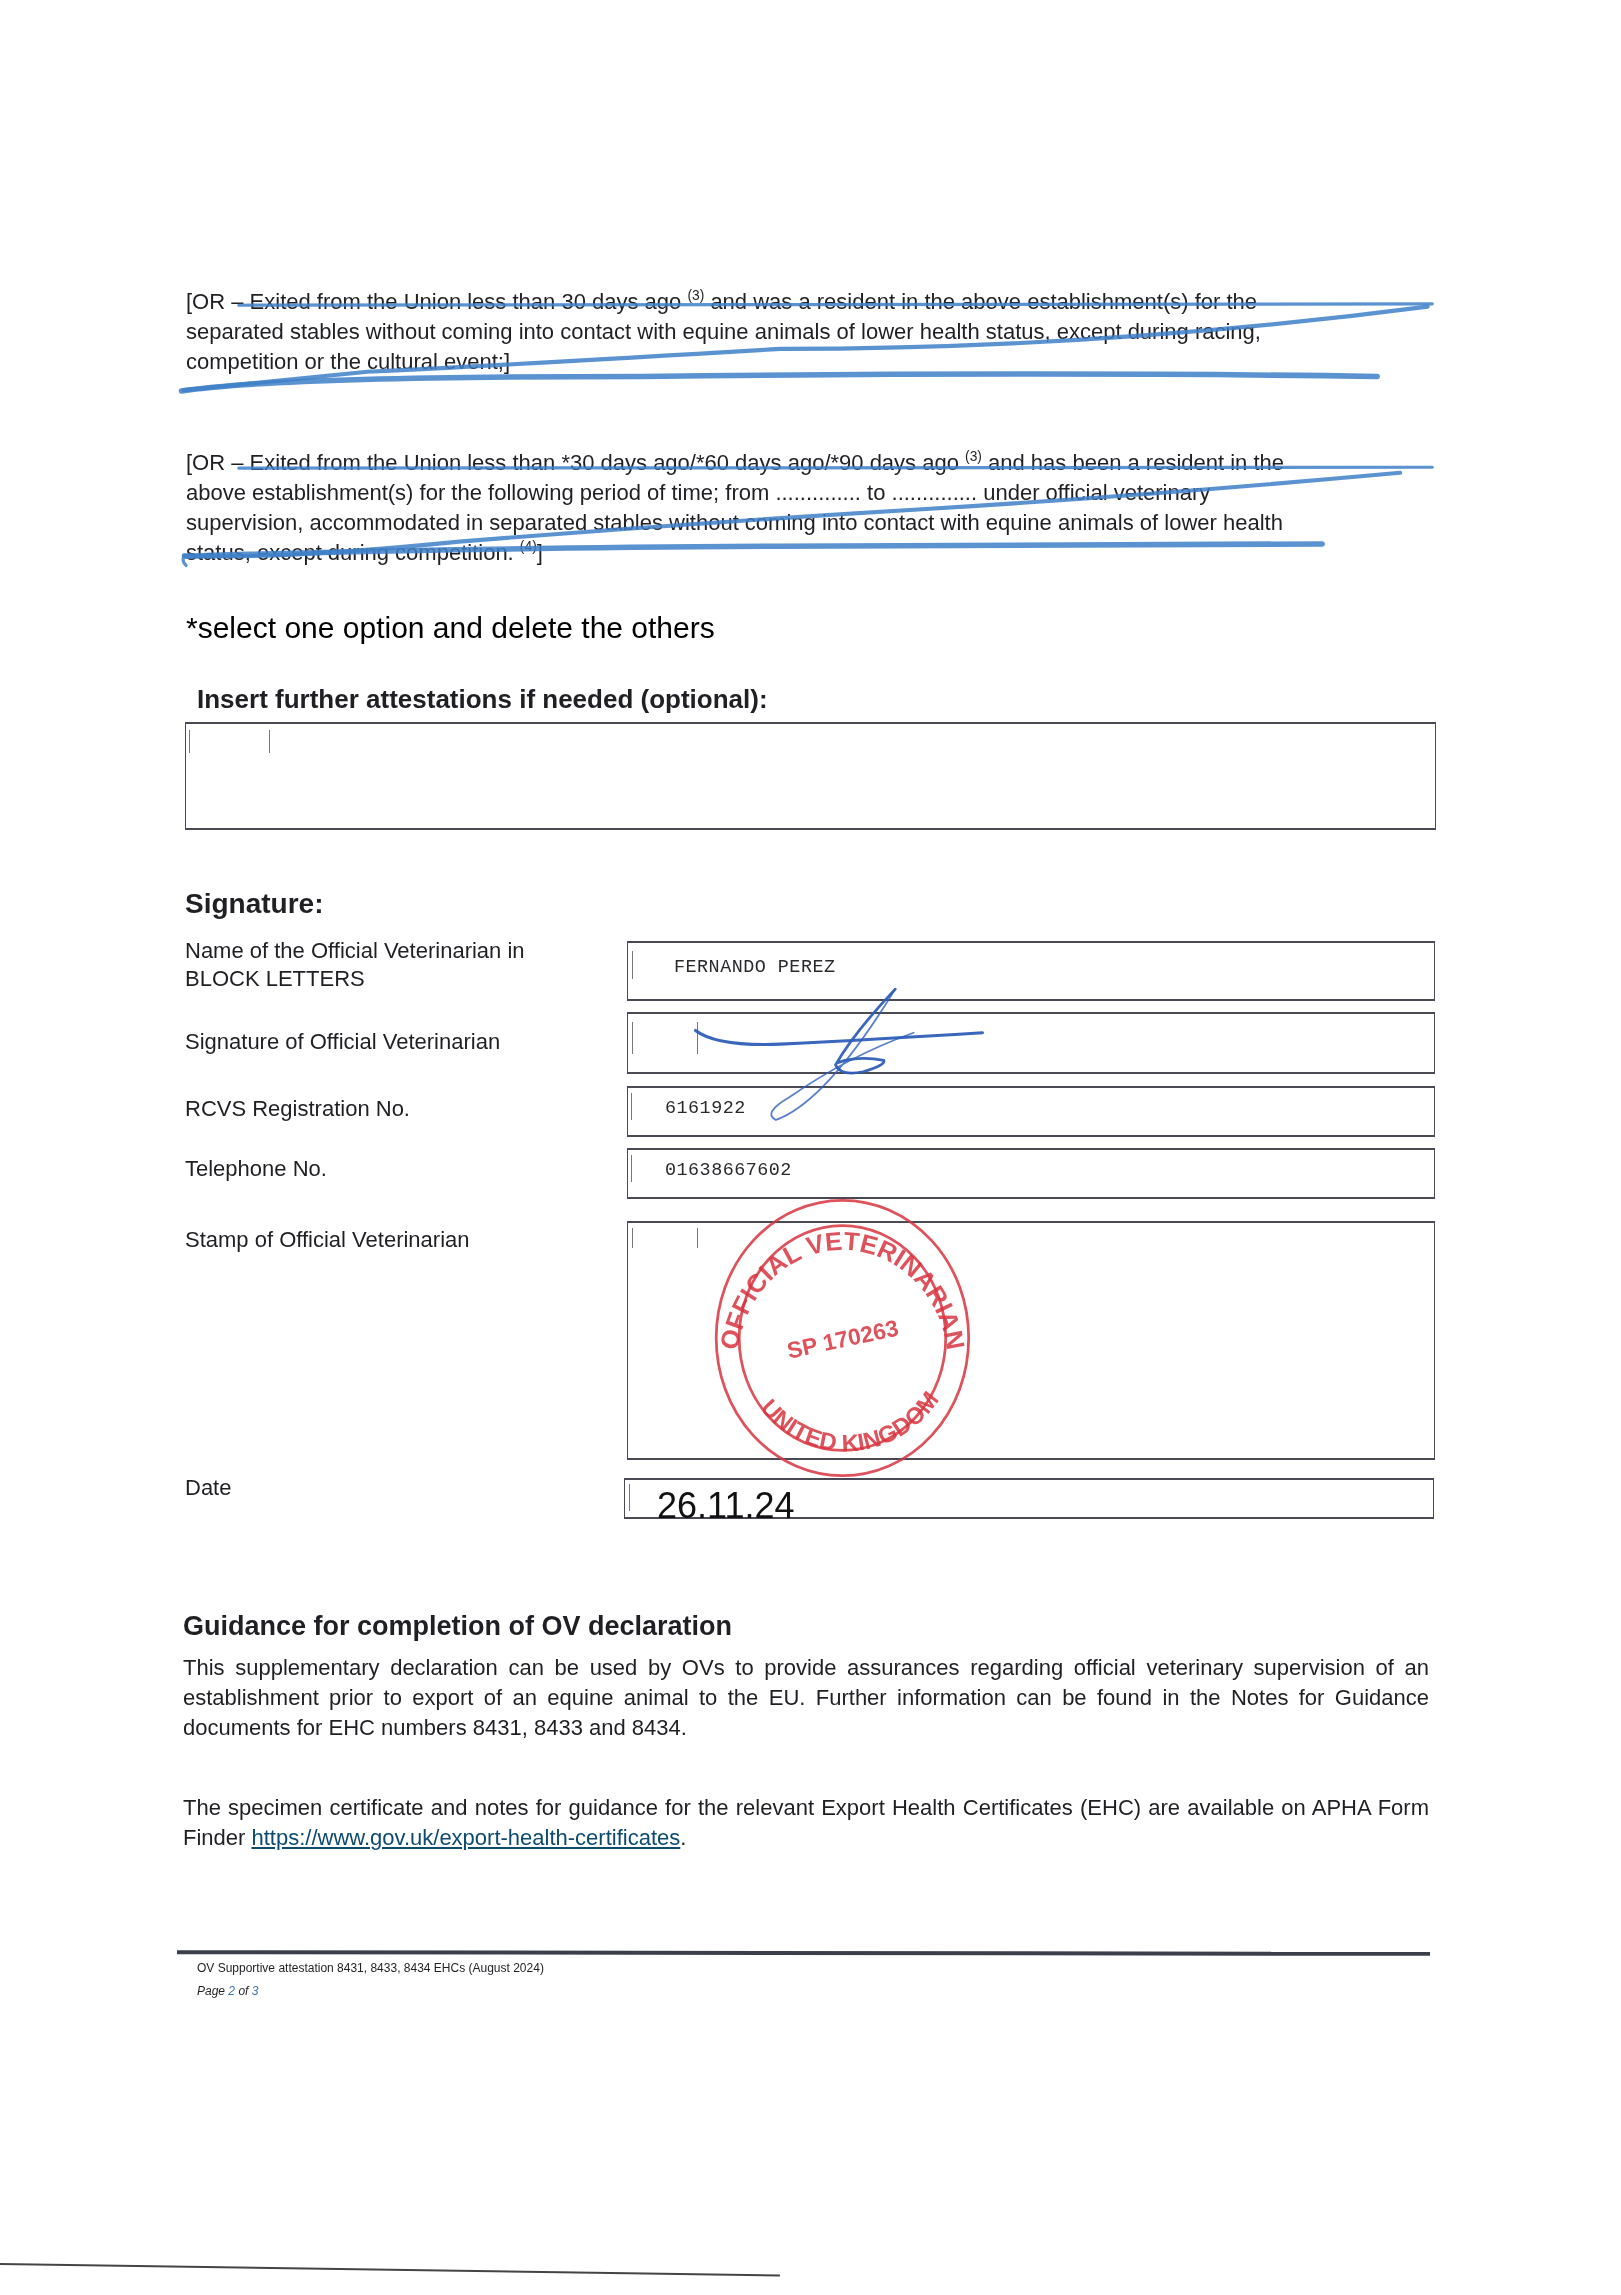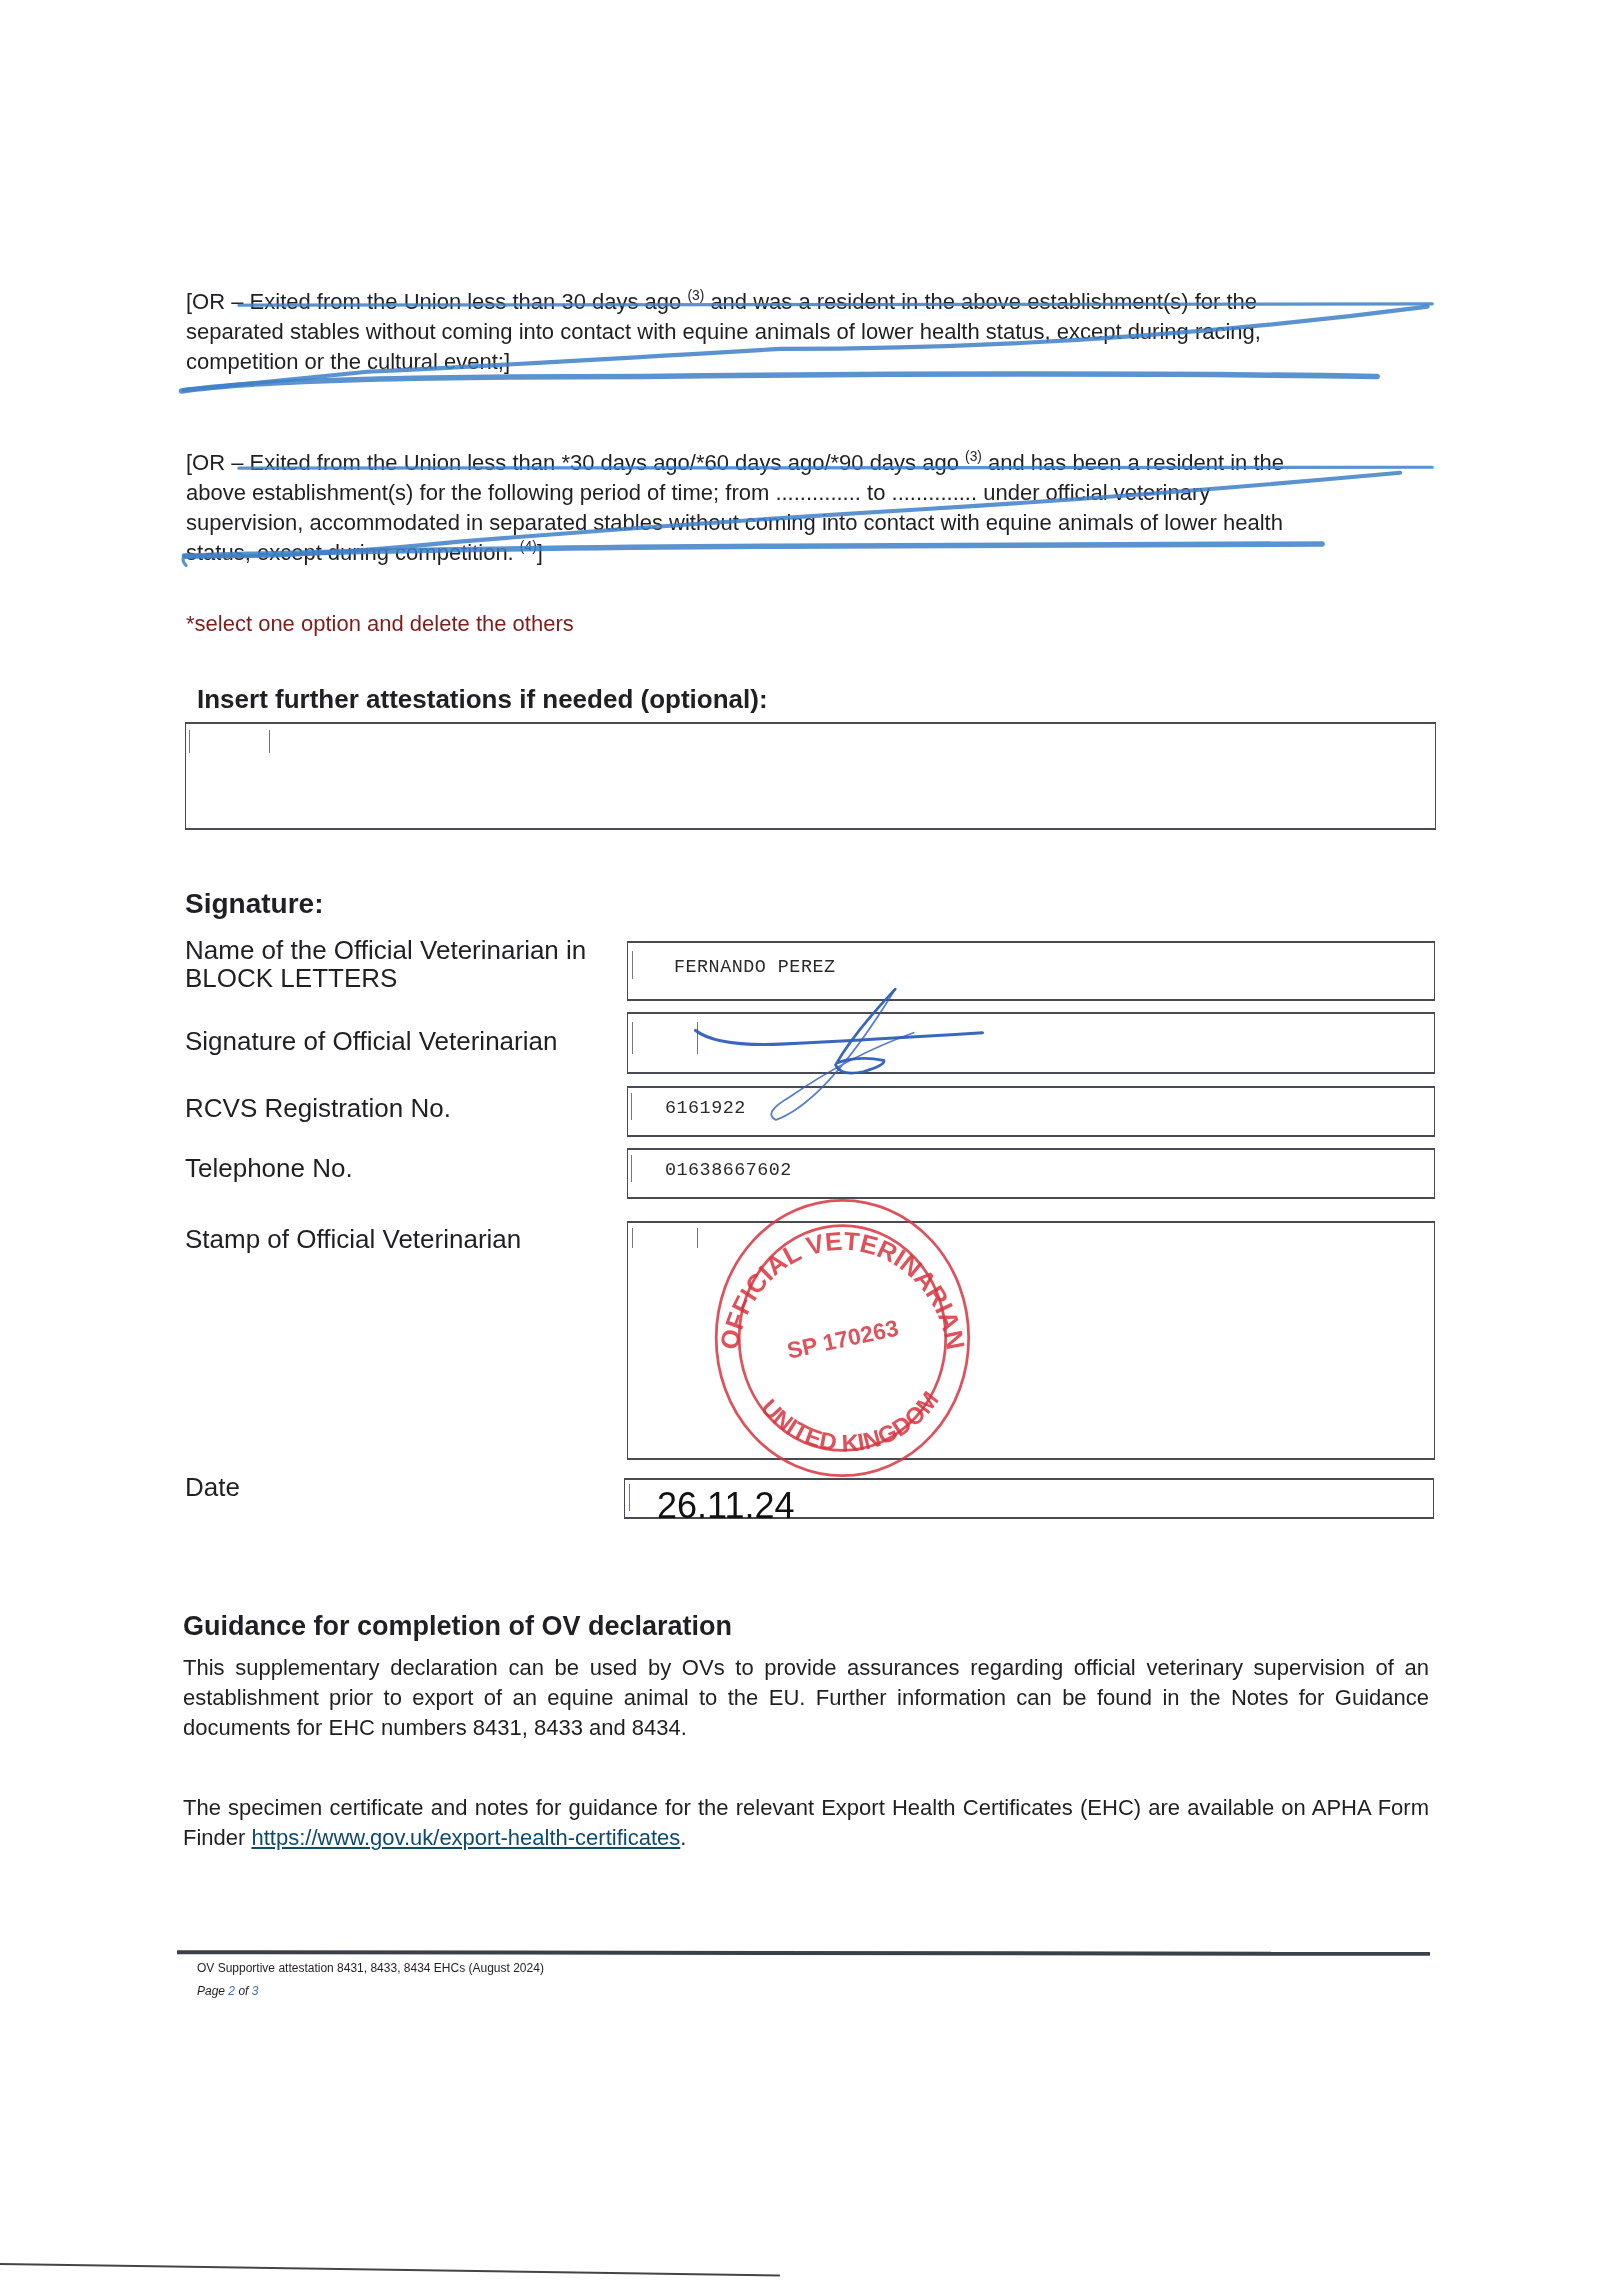--- a/index.html
+++ b/index.html
@@ -5,29 +5,29 @@
     html, body { margin: 0; padding: 0; background: #ffffff; }
     body {
       width: 1622px; height: 2295px; position: relative; overflow: hidden;
       font-family: "Liberation Sans", sans-serif; color: #1e1e22;
     }
     .para {
       position: absolute; left: 186px; width: 1249px;
       font-size: 22px; line-height: 30px; text-align: justify; color: #1f1f24;
     }
     .para sup { font-size: 13.8px; vertical-align: 9.2px; line-height: 0; }
-    .note { position: absolute; left: 186px; font-size: 22px; color: #7f1d1d; }
+    .note { position: absolute; left: 186px; font-size: 30px; color: #000000; }
     .heading-opt { position: absolute; left: 197px; top: 684px; font-size: 26px; font-weight: bold; color: #1f1f24; }
     .box {
       position: absolute; border: 1.4px solid #4a4a55; border-top-width: 2.3px; border-bottom-width: 2.3px;
       box-sizing: border-box; background: transparent;
     }
     .box .tick { position: absolute; width: 0.9px; background: #777; }
     .sig-heading { position: absolute; left: 185px; top: 888px; font-size: 28px; font-weight: bold; color: #1f1f24; }
-    .label { position: absolute; left: 185px; font-size: 26px; line-height: 27.5px; color: #1f1f24; }
+    .label { position: absolute; left: 185px; font-size: 22px; line-height: 27.5px; color: #1f1f24; }
     .field-text { position: absolute; font-family: "Liberation Mono", monospace; font-size: 18.4px; color: #2a2a2e; letter-spacing: 0.5px; }
     .date-text { position: absolute; font-family: "Liberation Sans", sans-serif; font-size: 36px; color: #111; }
     .guide-heading { position: absolute; left: 183px; top: 1611px; font-size: 27px; font-weight: bold; color: #1f1f24; }
     .guide-para { position: absolute; left: 183px; width: 1246px; font-size: 22px; line-height: 30px; text-align: justify; color: #1f1f24; }
     .link { color: #0c4a6e; text-decoration: underline; }
     .footer-rule { position: absolute; left: 177px; top: 1951px; width: 1253px; height: 3.7px; background: #3a3f4a; transform: rotate(0.08deg); }
     .footer-text { position: absolute; left: 180px; font-size: 12px; color: #1f1f24; line-height: 23px; margin-left: 17px; }
     .blue-num { color: #3c73b0; }
     .scan-line { position: absolute; left: 0; top: 2263px; width: 780px; height: 2.3px; background: #444; transform: rotate(0.85deg); transform-origin: left center; }
     svg.overlay { position: absolute; left: 0; top: 0; pointer-events: none; }

